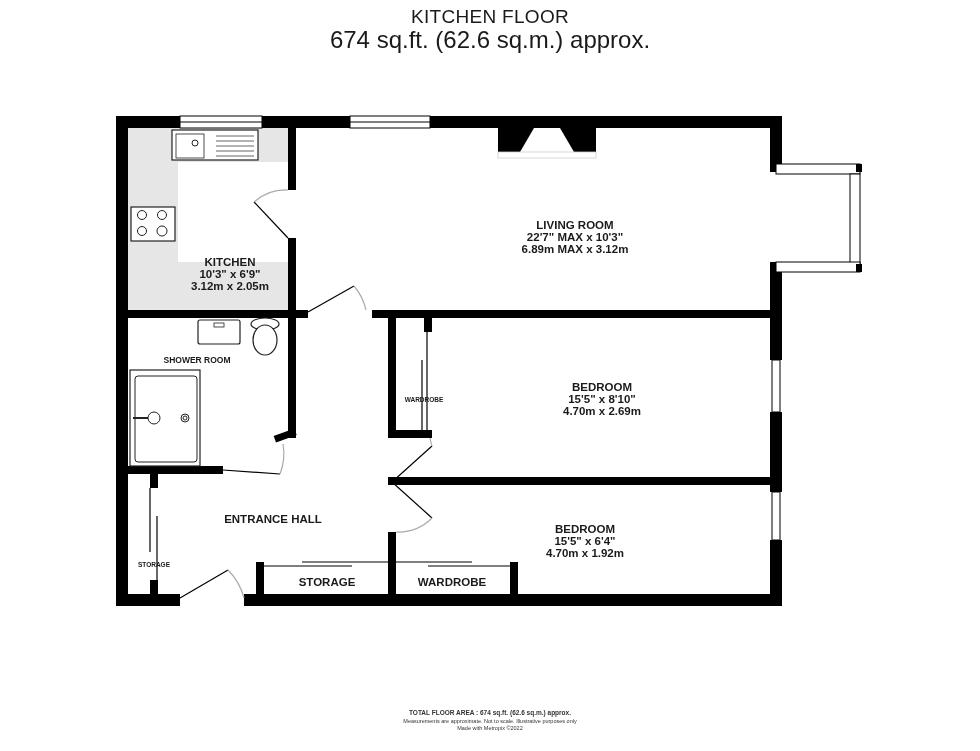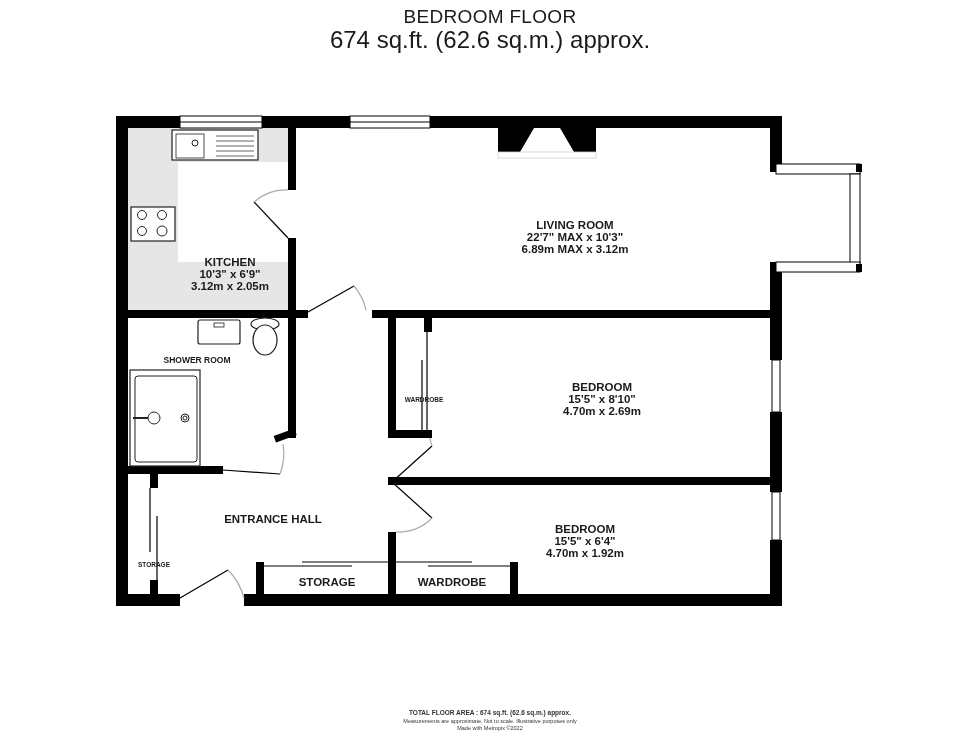--- a/index.html
+++ b/index.html
@@ -11,21 +11,21 @@
   .lbl { font-family: "Liberation Sans", sans-serif; font-weight: bold; fill: #1a1a1a; text-anchor: middle; }
   .footer { position: absolute; left: 0; width: 980px; text-align: center; color: #333; font-family: "Liberation Sans", sans-serif; }
   .footer .f1 { position: absolute; top: 709px; width: 100%; font-size: 6.5px; font-weight: bold; }
   .footer .f2 { position: absolute; top: 718px; width: 100%; font-size: 5.5px; }
   .footer .f3 { position: absolute; top: 725px; width: 100%; font-size: 5.5px; }
 </style>
 </head>
 <body>
 
 <div class="title">
-  <div class="l1">BEDROOM FLOOR</div>
+  <div class="l1">KITCHEN FLOOR</div>
   <div class="l2">674 sq.ft. (62.6 sq.m.) approx.</div>
 </div>
 
 <svg width="980" height="751" viewBox="0 0 980 751">
 
   <g>
     <rect x="126" y="128" width="162" height="184" fill="#e6e6e6"></rect>
     <rect x="178" y="162" width="110" height="100" fill="#ffffff"></rect>
   </g>
 

